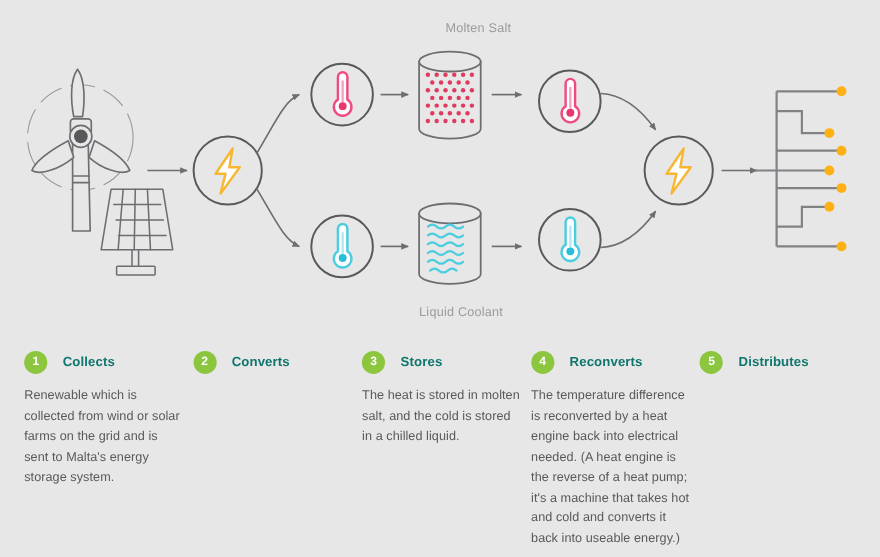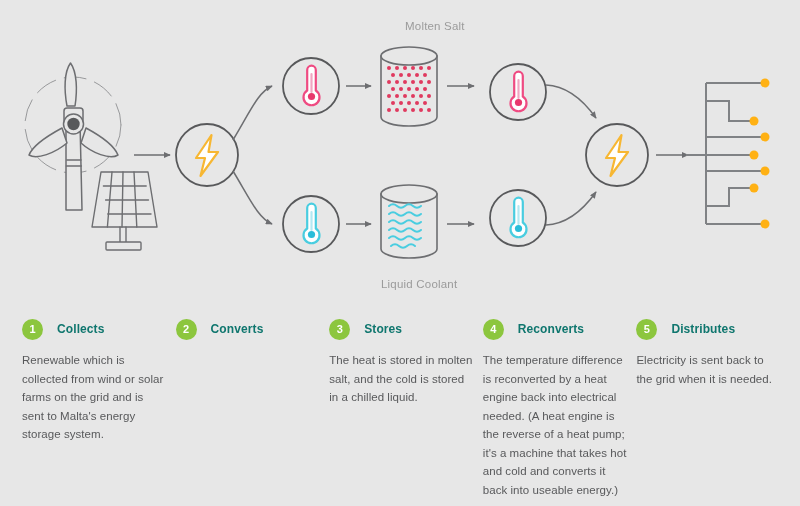--- a/index.html
+++ b/index.html
@@ -334,16 +334,15 @@
       <div class="step-title">Reconverts</div>
     </div>
     <div class="step-body">The temperature difference is reconverted by a heat engine back into electrical needed. (A heat engine is the reverse of a heat pump; it's a machine that takes hot and cold and converts it back into useable energy.)</div>
   </div>
 
   <div class="step-col">
     <div class="step-head">
       <div class="step-badge">5</div>
       <div class="step-title">Distributes</div>
     </div>
-    <div class="step-body">Electricity is sent back to the grid when it is needed.</div>
   </div>
 
 </div>
 
 </body></html>

